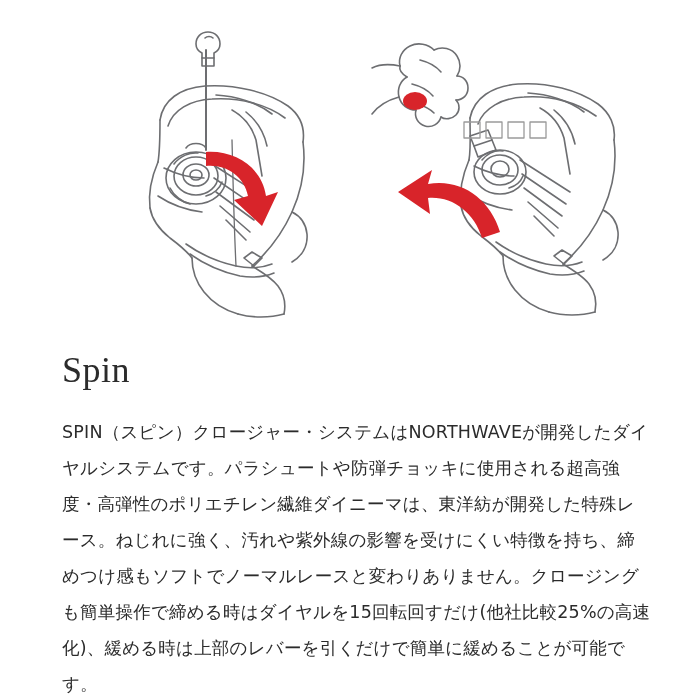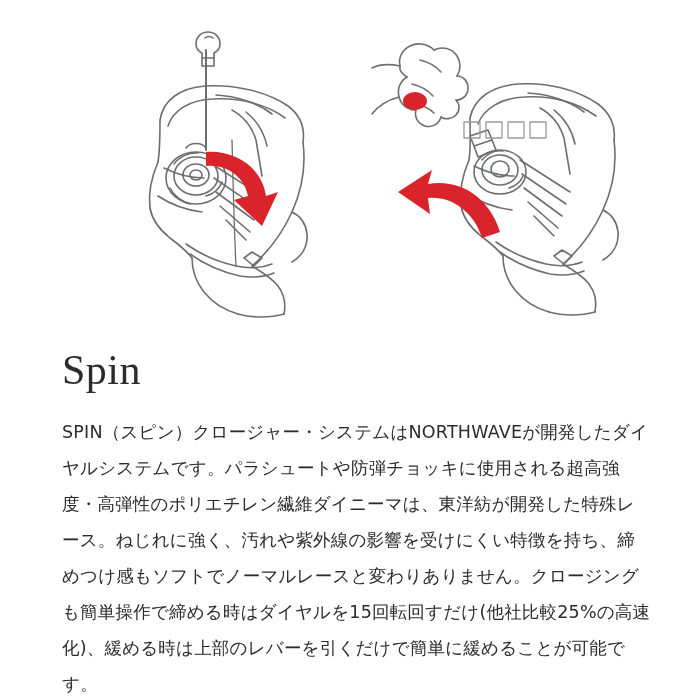--- a/index.html
+++ b/index.html
@@ -31,21 +31,21 @@
   }
   .text-block {
     position: absolute;
     left: 62px;
     top: 348px;
     width: 590px;
   }
   .heading {
     font-family: "Liberation Serif", serif;
     font-weight: 400;
-    font-size: 42px;
+    font-size: 36px;
     line-height: 44px;
     color: #2b2b2b;
     margin: 0 0 22px 0;
     letter-spacing: 0.5px;
   }
   .body-copy {
     font-family: "DejaVu Sans", sans-serif;
     font-size: 17.5px;
     line-height: 36px;
     color: #2b2b2b;

